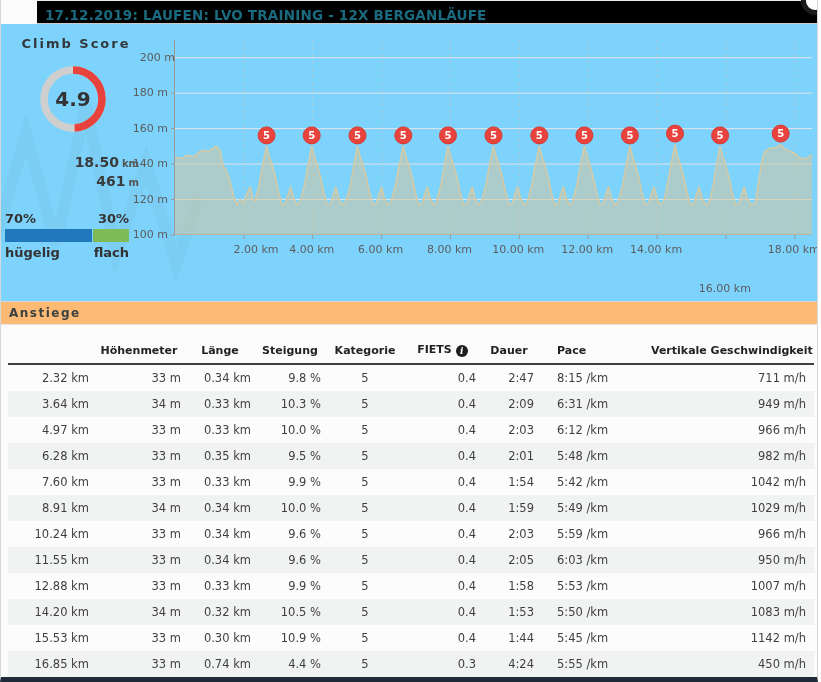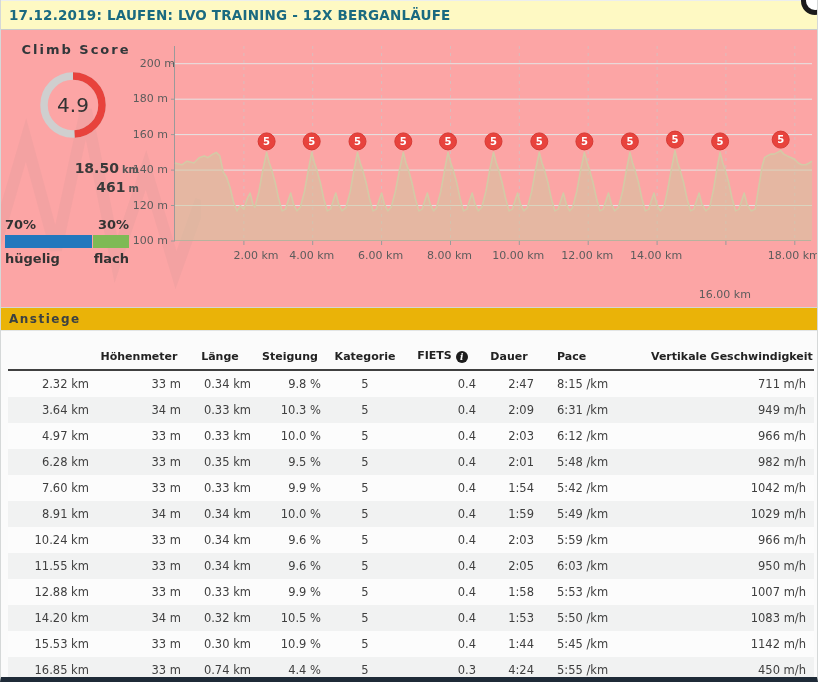--- a/index.html
+++ b/index.html
@@ -8,47 +8,47 @@
 
   .page {
     position:relative; width:818px; height:682px; overflow:hidden;
     background:#fbfbfb;
     border-left:1px solid #d5d8d8; border-right:1px solid #d5d8d8;
     border-bottom:5px solid #1f2b38;
   }
 
   
   .titlebar {
-    position:relative; height:30px; background:#fef9c3;
-    border-top:1px solid #eceeee; border-bottom:1px solid #c9cccc;
+    position:relative; height:24px; background:#000000;
+    border-top:1px solid #eceeee; border-bottom:1px solid #c9cccc;margin-left:36px;
   }
   .titlebar .title {
     font-size:13.5px; font-weight:bold; color:var(--title-teal,#1a6a80);
     line-height:28px; padding-left:8px; letter-spacing:.2px; white-space:nowrap;
   }
   .corner-ring {
     position:absolute; top:-14px; right:-12px; width:28px; height:28px;
     border-radius:50%; border:5px solid #1b1b1b; background:#fff;
   }
 
   
-  .top-section { position:relative; height:277px; background:#fca5a5; }
+  .top-section { position:relative; height:277px; background:#7dd3fc; }
   .watermark { position:absolute; left:0; top:20px; opacity:.06; }
 
   .climb-panel { position:absolute; left:0; top:0; width:170px; padding-top:10px; }
   .climb-panel h3 {
     font-size:13px; font-weight:bold; letter-spacing:2px; color:#31373a;
     text-align:center; width:150px; margin:2px 0 0 0;
   }
   .gauge-wrap { position:relative; width:76px; height:76px; margin:10px 0 4px 34px; }
   .gauge-wrap svg { overflow:visible; }
   .gauge-score {
     position:absolute; left:0; top:0; width:76px; height:76px;
     display:flex; align-items:center; justify-content:center;
-    font-size:20px; font-weight:normal; color:#333;text-align:center;
+    font-size:20px; font-weight:bold; color:#333;text-align:center;
   }
   .climb-stats { width:132px; margin:16px 0 0 6px; text-align:right; line-height:17px; }
   .climb-stats .num { font-size:14px; font-weight:bold; color:#3a3a3a; }
   .climb-stats .unit { font-size:10px; font-weight:bold; color:#555; margin-left:3px; }
 
   .split { width:124px; margin:20px 0 0 4px; }
   .split .pcts { display:flex; justify-content:space-between; font-size:13px; font-weight:bold; color:#333; }
   .split .bar { display:flex; height:13px; margin:3px 0 3px 0; }
   .split .seg-hilly { background:var(--bar-blue,#2278bd); height:100%; }
   .split .seg-flat  { background:var(--bar-green,#7eba55); height:100%; margin-left:1px; flex:1; }
@@ -66,21 +66,21 @@
   .tick  { stroke:#9a9a9a; stroke-width:1; }
   .area  { fill:rgba(210,198,160,0.55); stroke:none; }
   .line  { fill:none; stroke:#d4caa6; stroke-width:1.6; stroke-linejoin:round; }
   .mark  { fill:var(--marker-red,#e8433d); stroke:#d63a34; stroke-width:1; }
   .marktext { fill:#fff; font-size:10px; font-weight:bold; text-anchor:middle; }
   .ylabel { position:absolute; width:46px; text-align:right; font-size:11px; color:#5c5c5c; white-space:nowrap; }
   .xlabel { position:absolute; width:70px; text-align:center; font-size:11px; color:#5c5c5c; white-space:nowrap; }
 
   
   .section-bar {
-    height:24px; background:#eab308;
+    height:24px; background:#fdba74;
     border-top:1px solid #d3d6d6; border-bottom:1px solid #e3e5e5;
     font-size:12px; font-weight:bold; letter-spacing:1.5px; color:#3b4142;
     line-height:22px; padding-left:8px;
   }
 
   
   .climbs { width:806px; margin:12px 0 0 7px; border-collapse:collapse; table-layout:fixed; }
   .climbs th {
     font-size:11px; font-weight:bold; color:#222; text-align:center;
     padding:6px 3px; border-bottom:2px solid #404040; white-space:nowrap;

